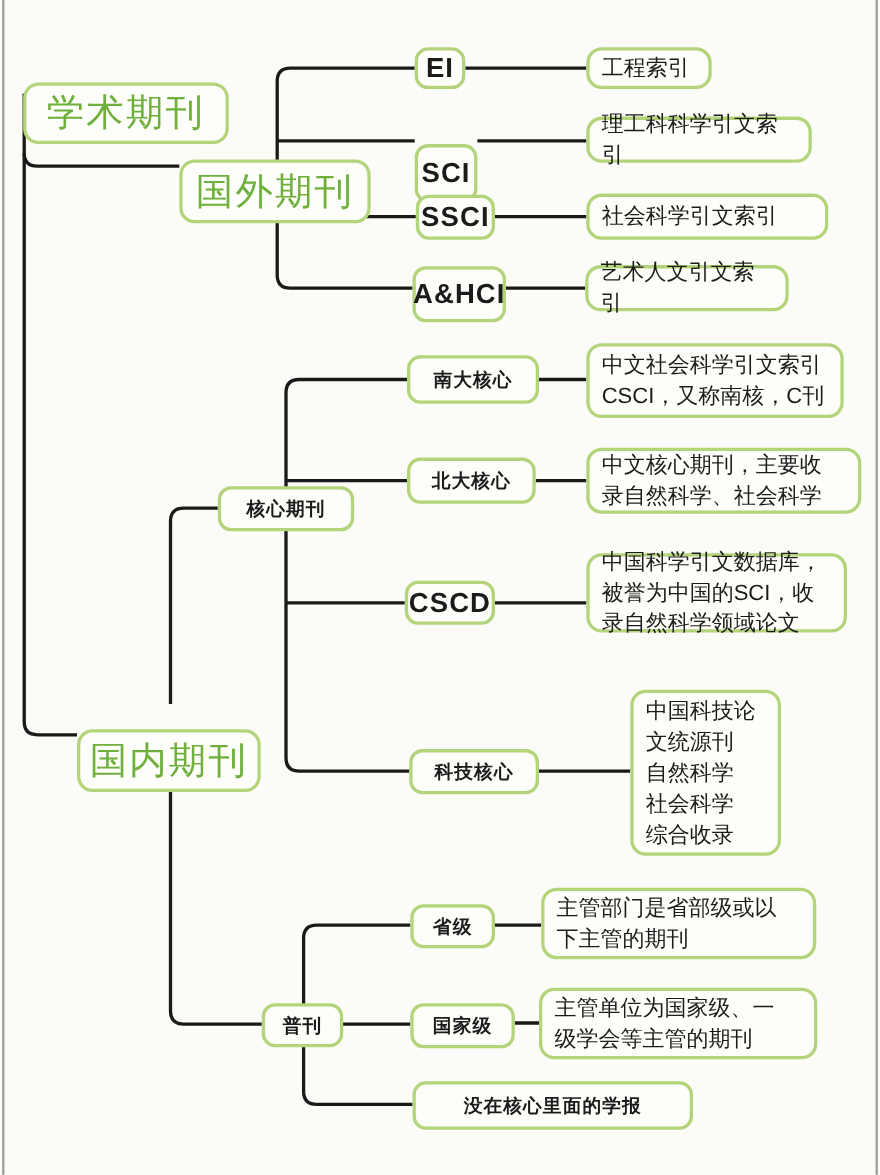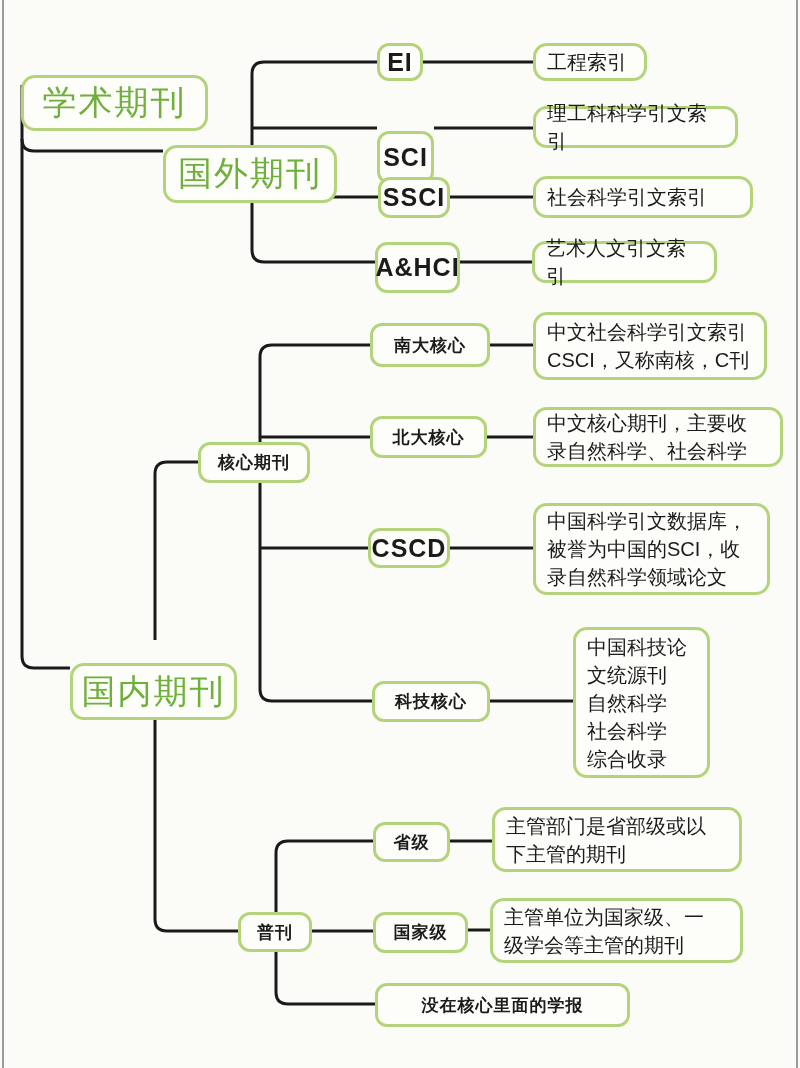--- a/index.html
+++ b/index.html
@@ -92,32 +92,32 @@
 <div class="node desc" style="left:533px;top:106px;width:205px;height:42px;">理工科科学引文索引</div>
 
 <div class="node en" style="left:378px;top:177px;width:72px;height:41px;">SSCI</div>
 <div class="node desc" style="left:533px;top:176px;width:220px;height:42px;">社会科学引文索引</div>
 
 <div class="node en" style="left:375px;top:242px;width:85px;height:51px;">A&amp;HCI</div>
 <div class="node desc" style="left:532px;top:241px;width:185px;height:42px;">艺术人文引文索引</div>
 
 <div class="node green" style="left:70px;top:640px;width:167px;height:57px;">国内期刊</div>
 
-<div class="node lbl" style="left:198px;top:442px;width:112px;height:41px;">核心期刊</div>
+<div class="node lbl" style="left:198px;top:442px;width:124px;height:41px;">核心期刊</div>
 
 <div class="node lbl" style="left:370px;top:323px;width:120px;height:44px;">南大核心</div>
 <div class="node desc" style="left:533px;top:312px;width:234px;height:68px;">中文社会科学引文索引
 CSCI，又称南核，C刊</div>
 
 <div class="node lbl" style="left:370px;top:416px;width:117px;height:42px;">北大核心</div>
 <div class="node desc" style="left:533px;top:407px;width:250px;height:60px;">中文核心期刊，主要收
 录自然科学、社会科学</div>
 
 <div class="node en" style="left:368px;top:528px;width:82px;height:40px;">CSCD</div>
-<div class="node desc" style="left:533px;top:503px;width:237px;height:92px;">中国科学引文数据库，
+<div class="node desc" style="left:533px;top:503px;width:237px;height:72px;">中国科学引文数据库，
 被誉为中国的SCI，收
 录自然科学领域论文</div>
 
 <div class="node lbl" style="left:372px;top:681px;width:118px;height:41px;">科技核心</div>
 <div class="node desc" style="left:573px;top:627px;width:137px;height:151px;">中国科技论
 文统源刊
 自然科学
 社会科学
 综合收录</div>
 

